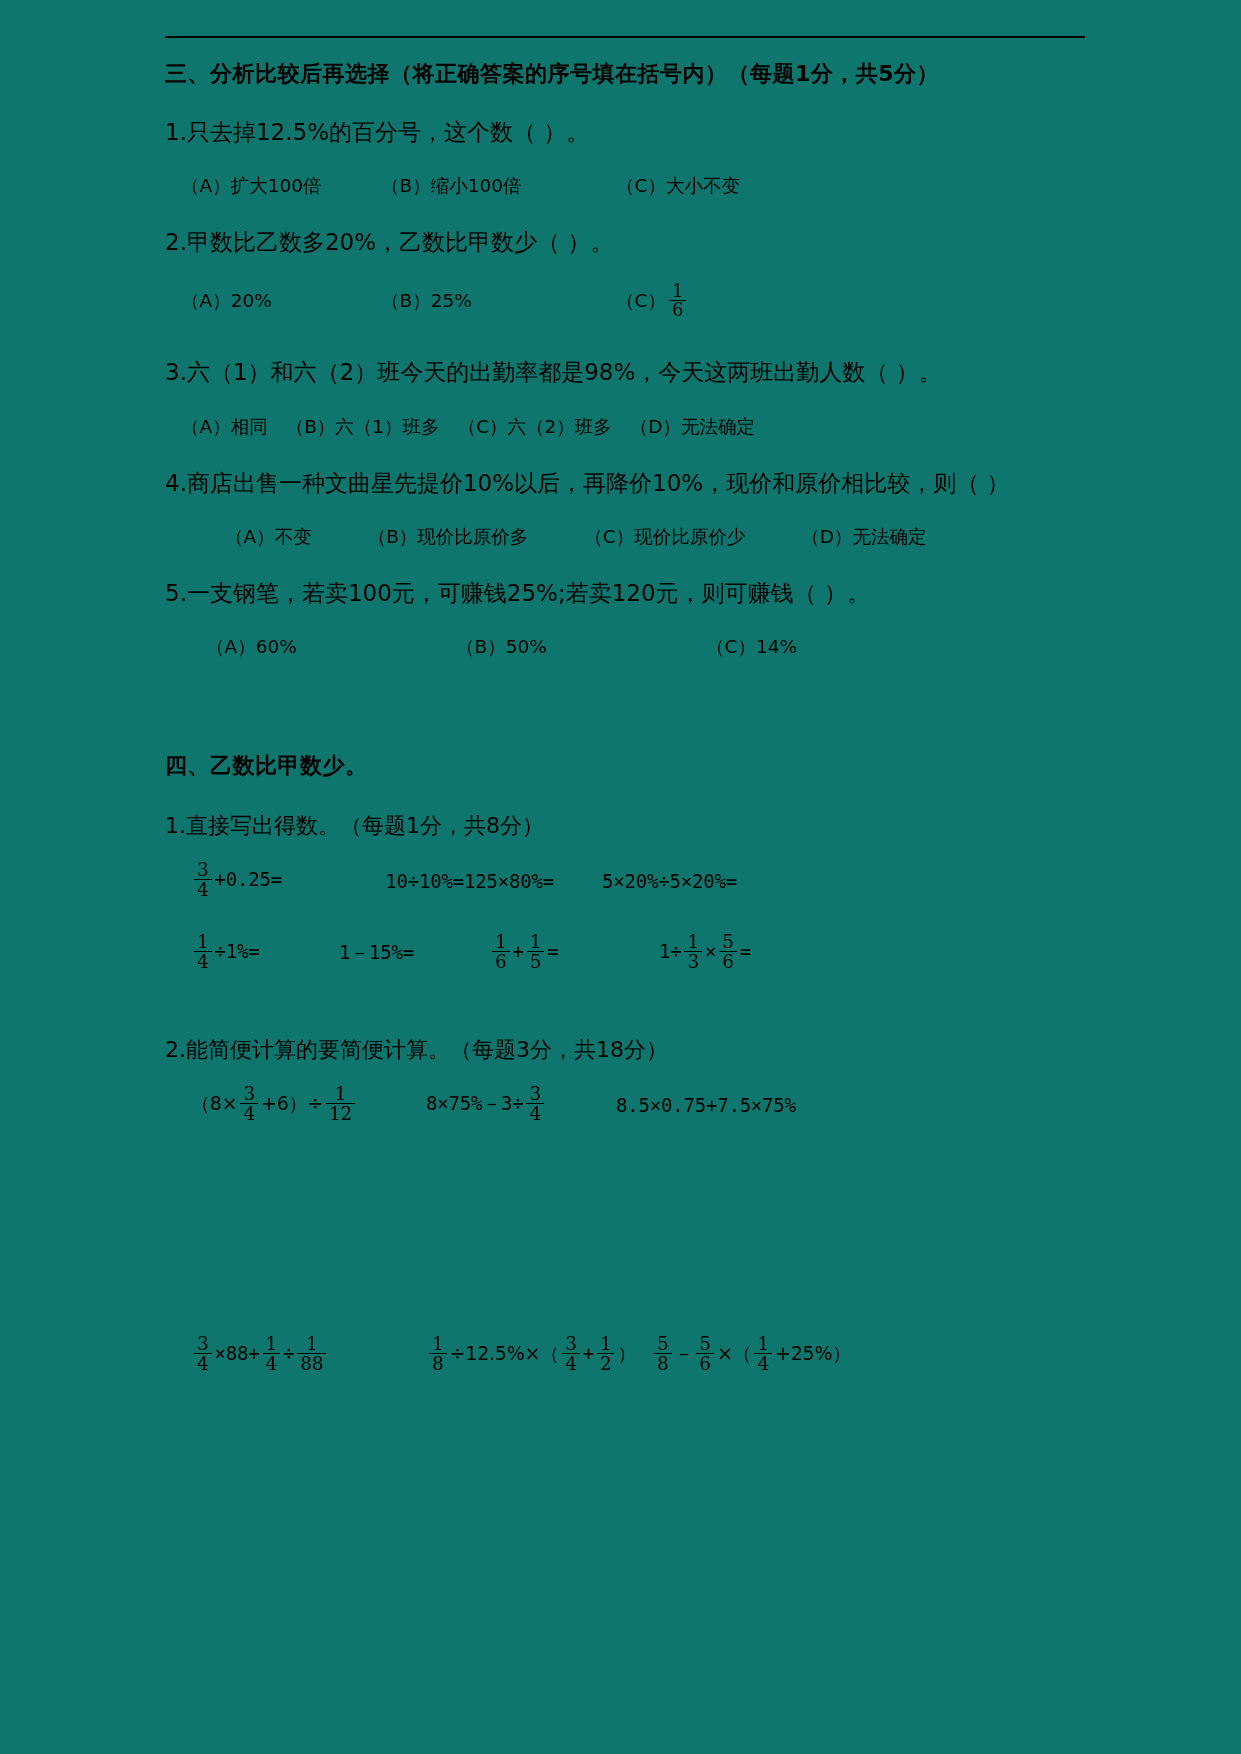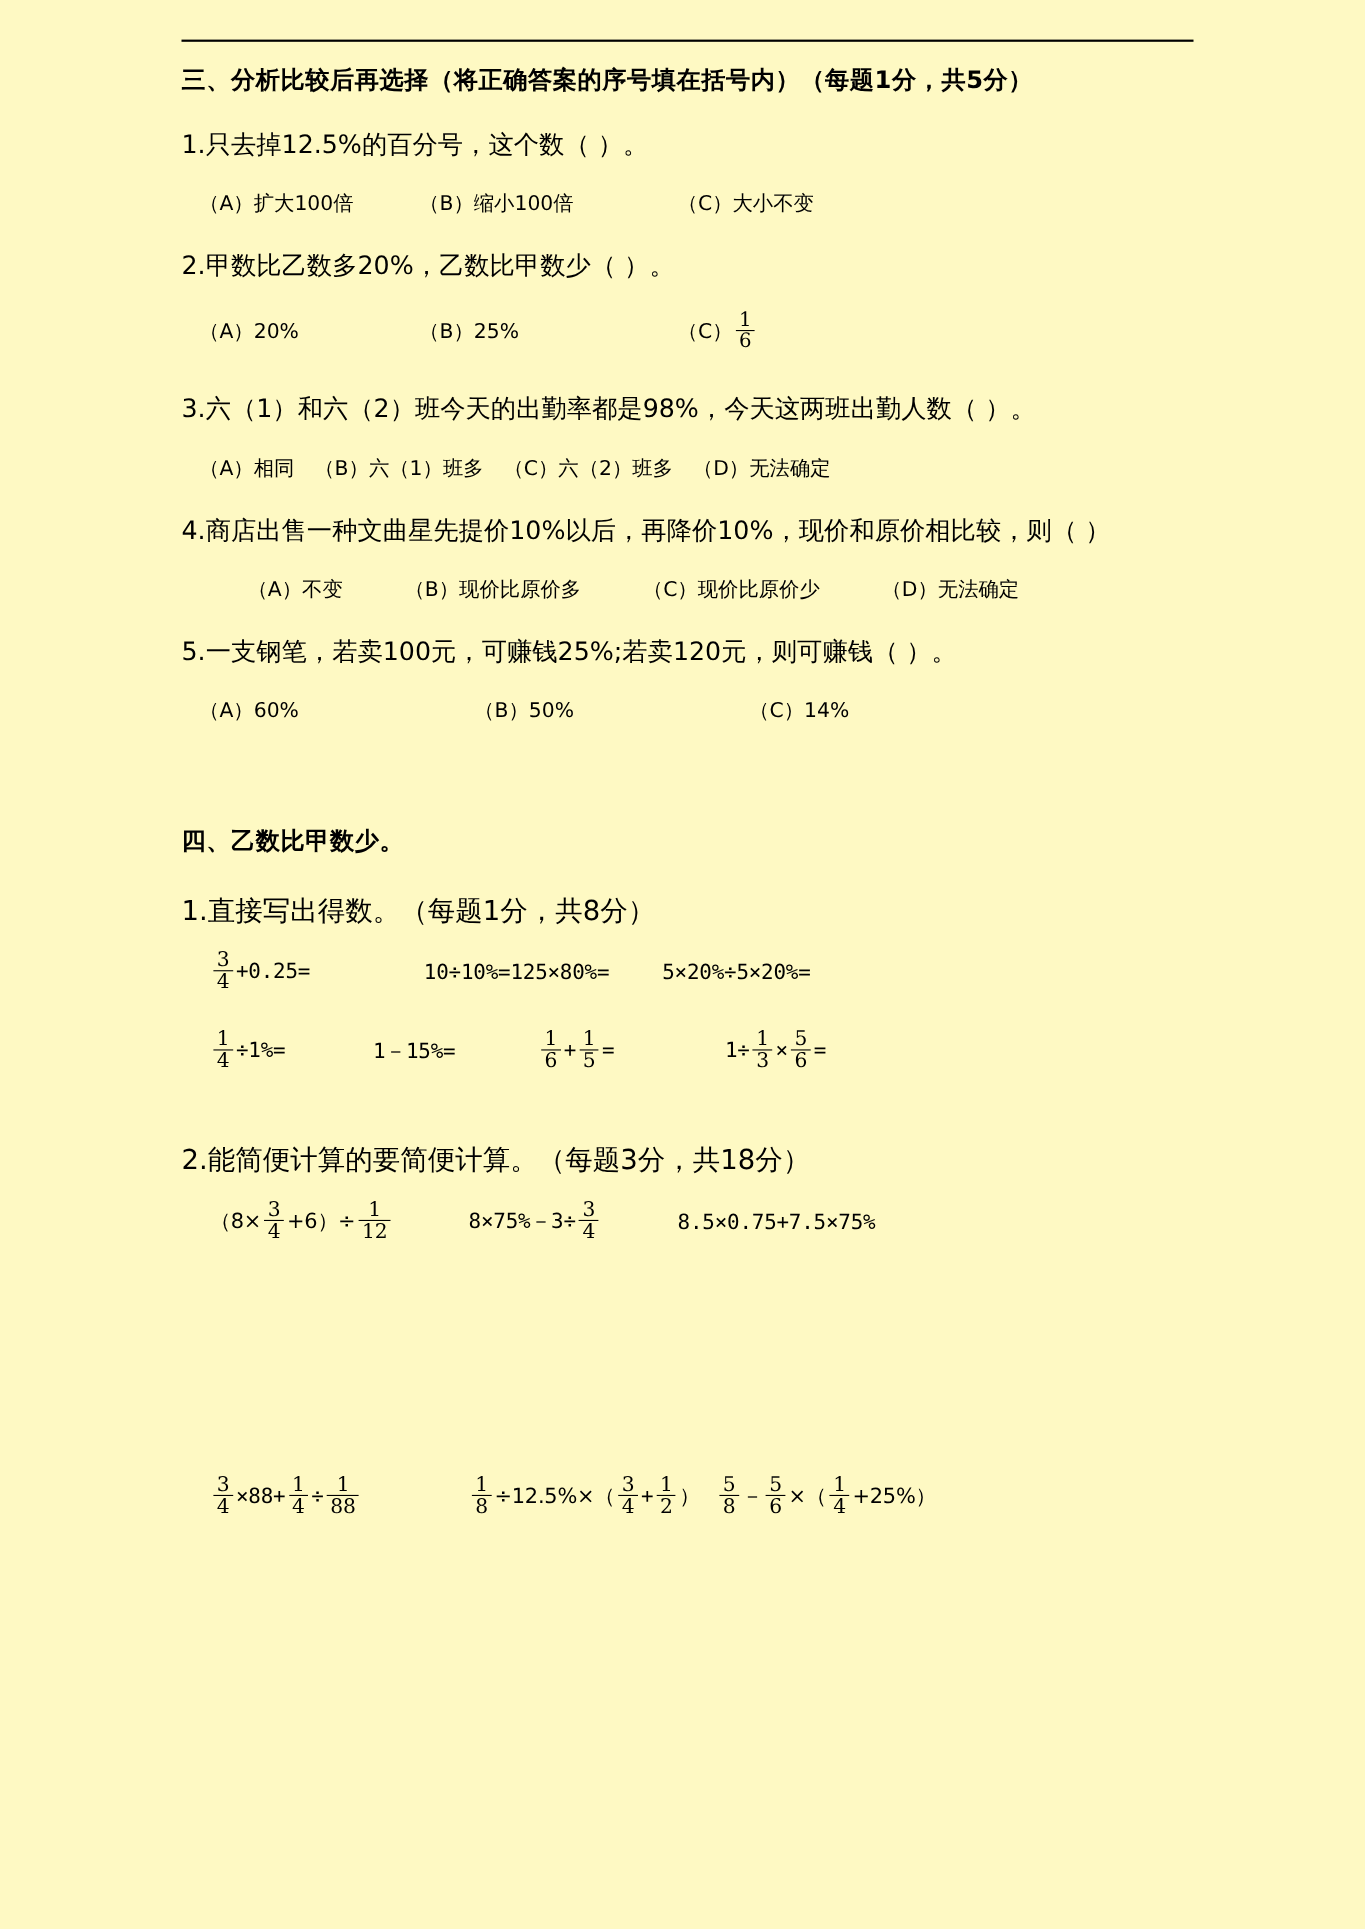--- a/index.html
+++ b/index.html
@@ -8,21 +8,21 @@
     background: #ffffff;
   }
   body {
     font-family: "DejaVu Sans", "Liberation Sans", sans-serif;
     color: #000000;
   }
   .page {
     position: relative;
     width: 1241px;
     height: 1754px;
-    background: #fef9c3;
+    background: #0f766e;
     overflow: hidden;
   }
   .sheet {
     position: absolute;
     left: 165px;
     top: 0;
     width: 920px;
     height: 1754px;
   }
   .top-rule {
@@ -64,21 +64,21 @@
     margin: 0 0 24px 0;
     padding-left: 16px;
     white-space: nowrap;
   }
   .opt-line .opt { display: inline-block; }
   .opt-line.grid3 .opt:nth-child(1) { width: 200px; }
   .opt-line.grid3 .opt:nth-child(2) { width: 235px; }
   .opt-line.flowed .opt { margin-right: 18px; }
   .opt-line.tight .opt { margin-right: 12px; margin-left: 44px; }
 
-  .opt-line.wide3 .opt:nth-child(1) { width: 250px; }
+  .opt-line.wide3 .opt:nth-child(1) { width: 250px; margin-left: 25px; }
   .opt-line.wide3 .opt:nth-child(2) { width: 250px; }
 
   
   .opt-line.has-frac { margin-bottom: 34px; }
 
   
   .frac {
     display: inline-block;
     vertical-align: middle;
     text-align: center;
@@ -95,21 +95,21 @@
   }
   .frac .den {
     display: block;
     padding: 0 3px;
     border-top: 1.6px solid #000;
     font-size: 0.97em;
   }
 
   
   .sub-head {
-    font-size: 25px;
+    font-size: 22px;
     margin: 0 0 20px 0;
     white-space: nowrap;
   }
   .expr-row {
     position: relative;
     margin: 0 0 6px 0;
     padding-left: 26px;
     white-space: nowrap;
     font-size: 19px;
     font-family: "DejaVu Sans Mono", "Liberation Mono", monospace;

